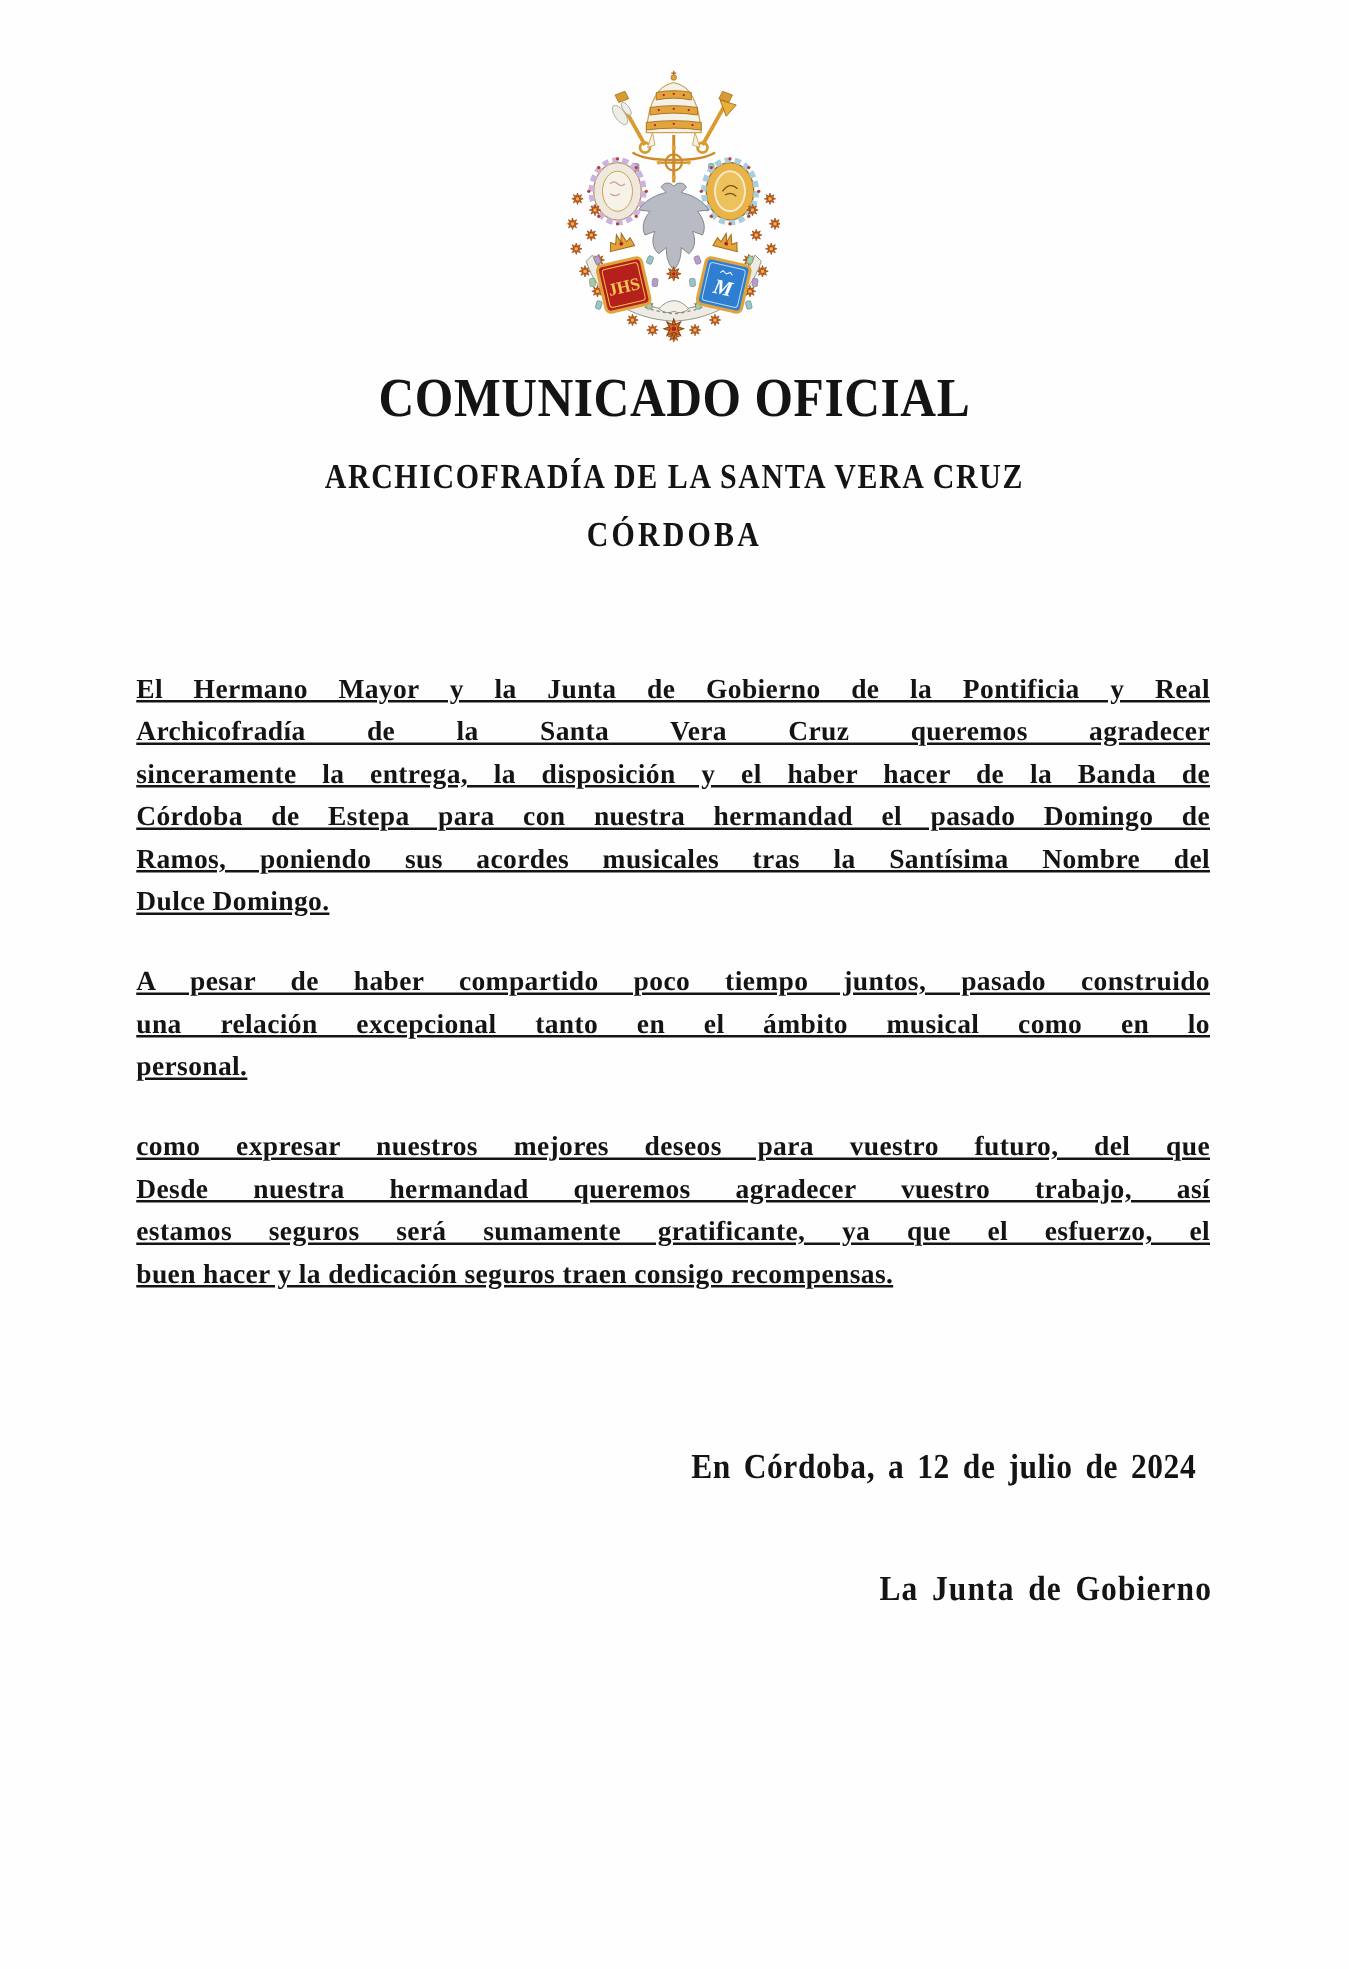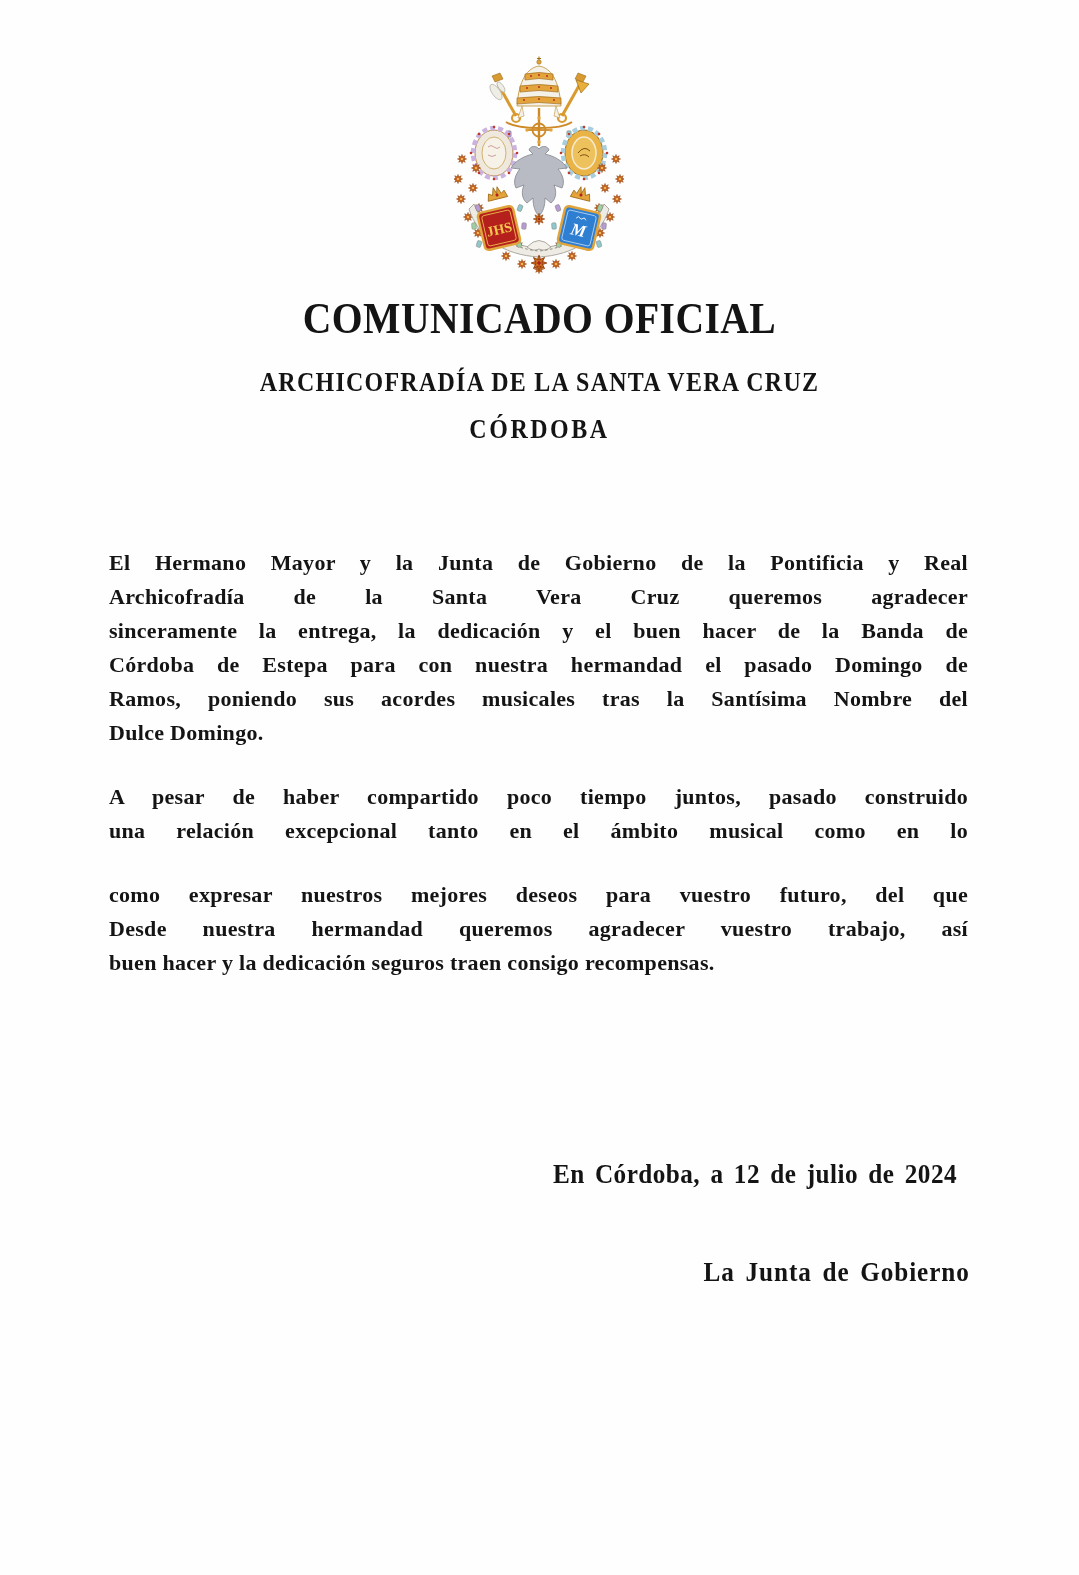--- a/index.html
+++ b/index.html
@@ -17,21 +17,21 @@
   .org,.city{
     position:absolute;left:0;width:100%;text-align:center;
     font-size:28px;line-height:30px;letter-spacing:1.5px;transform:scaleX(.855);
   }
   .org{top:367px;}
   .city{top:414px;letter-spacing:3px;}
   .body-text{
     position:absolute;top:530px;left:109px;width:859px;
     font-size:22px;line-height:34px;letter-spacing:.3px;
   }
-  .body-text p{margin:16px 0 30px 0;}
+  .body-text p{margin:4px 0 30px 0;text-decoration:underline;}
   .jline{display:block;text-align:justify;text-align-last:justify;white-space:nowrap;}
   .jline.last{text-align-last:left;}
   .dateline{
     position:absolute;top:1157px;right:122px;font-size:28px;line-height:34px;
     letter-spacing:.5px;word-spacing:4px;transform:scaleX(.9);transform-origin:right center;
   }
   .signature{
     position:absolute;top:1255px;right:109px;font-size:28px;line-height:34px;
     letter-spacing:1px;word-spacing:4px;transform:scaleX(.9);transform-origin:right center;
   }
@@ -216,32 +216,34 @@
   </div>
 
   <div class="title">COMUNICADO OFICIAL</div>
   <div class="org">ARCHICOFRADÍA DE LA SANTA VERA CRUZ</div>
   <div class="city">CÓRDOBA</div>
 
   <div class="body-text">
     <p>
       <span class="jline">El Hermano Mayor y la Junta de Gobierno de la Pontificia y Real</span>
       <span class="jline">Archicofradía de la Santa Vera Cruz queremos agradecer</span>
-      <span class="jline">sinceramente la entrega, la dedicación y el buen hacer de la Banda de</span>
+      <span class="jline">sinceramente la entrega, la disposición y el haber hacer de la Banda de</span>
       <span class="jline">Córdoba de Estepa para con nuestra hermandad el pasado Domingo de</span>
       <span class="jline">Ramos, poniendo sus acordes musicales tras la Santísima Nombre del</span>
       <span class="jline last">Dulce Domingo.</span>
     </p>
     <p>
       <span class="jline">A pesar de haber compartido poco tiempo juntos, pasado construido</span>
       <span class="jline">una relación excepcional tanto en el ámbito musical como en lo</span>
+      <span class="jline last">personal.</span>
     </p>
     <p>
       <span class="jline">como expresar nuestros mejores deseos para vuestro futuro, del que</span>
       <span class="jline">Desde nuestra hermandad queremos agradecer vuestro trabajo, así</span>
+      <span class="jline">estamos seguros será sumamente gratificante, ya que el esfuerzo, el</span>
       <span class="jline last">buen hacer y la dedicación seguros traen consigo recompensas.</span>
     </p>
   </div>
 
   <div class="dateline">En Córdoba, a 12 de julio de 2024</div>
   <div class="signature">La Junta de Gobierno</div>
 
 </div>
 
 </body></html>

